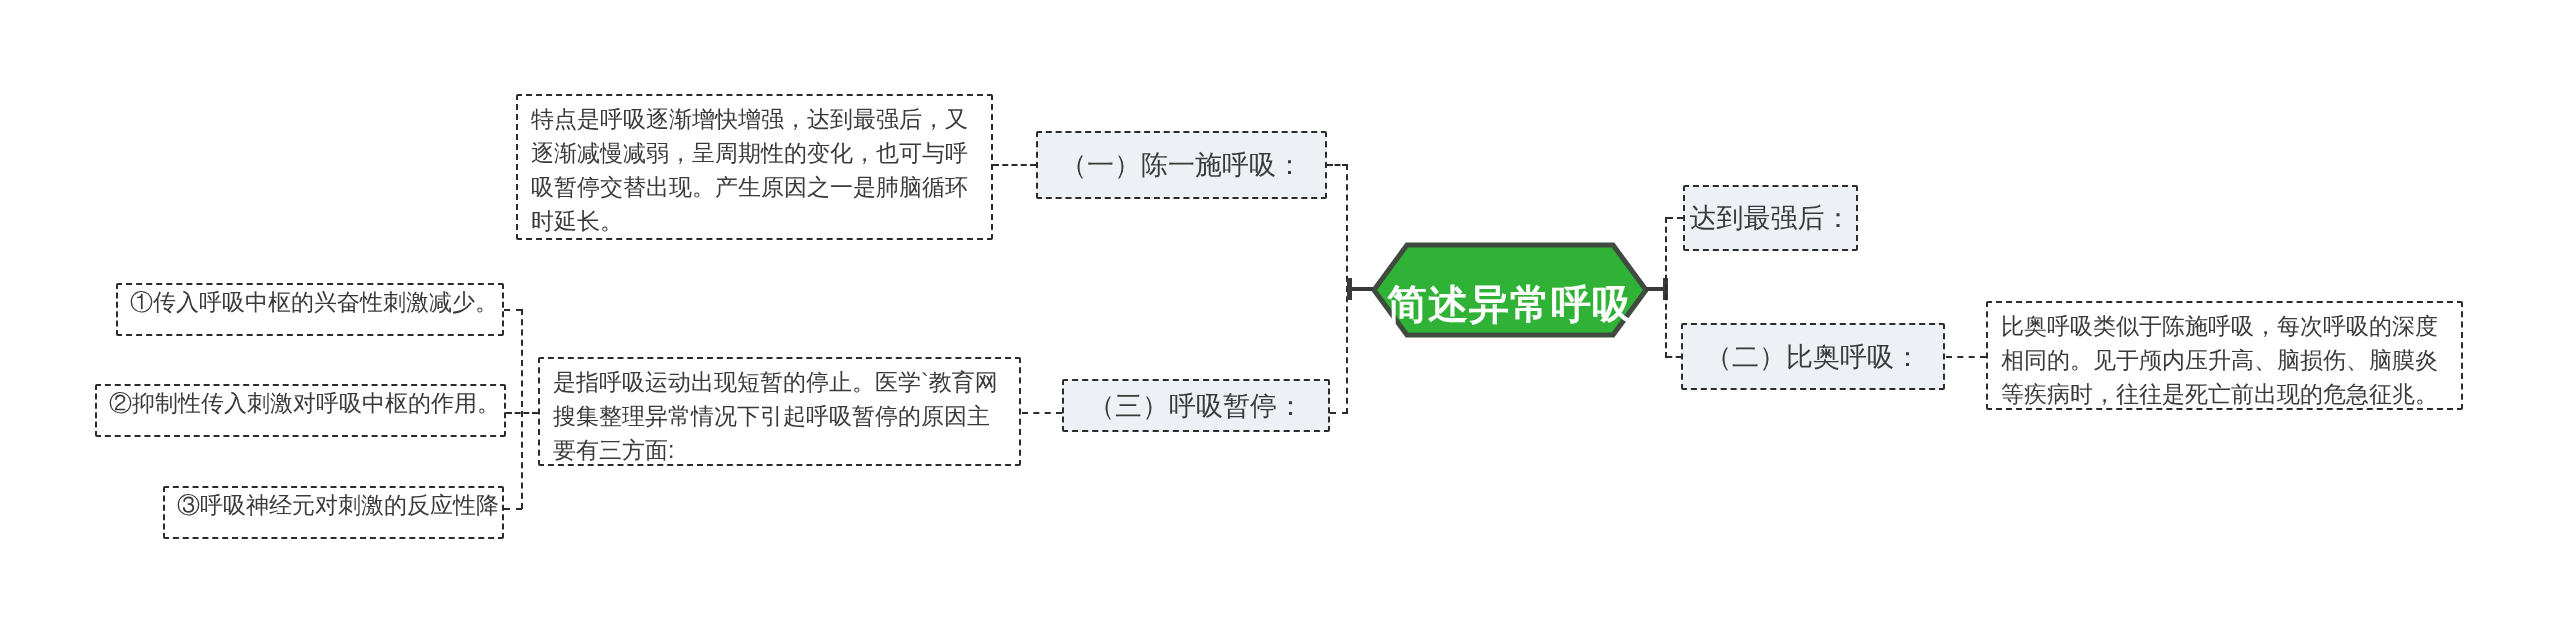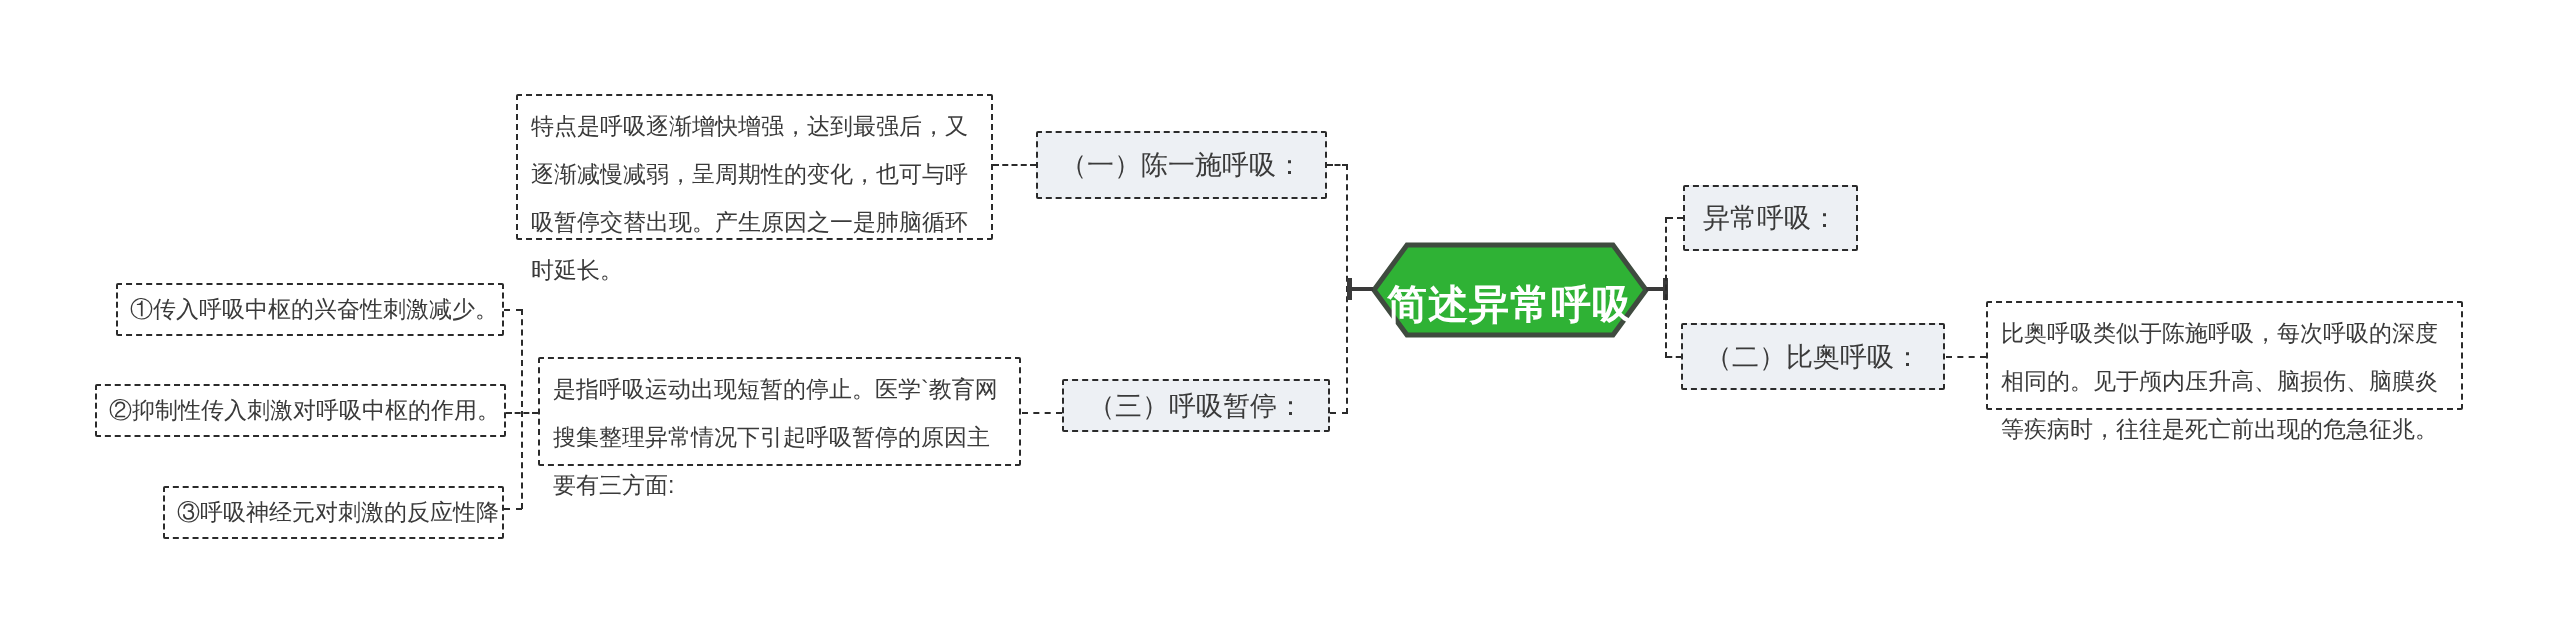--- a/index.html
+++ b/index.html
@@ -11,21 +11,21 @@
     color:#333;
     overflow:hidden;
   }
   
   .mbox{
     position:absolute;
     border:2px dashed #2b2b2b;
     box-sizing:border-box;
     background:#ffffff;
     font-size:23px;
-    line-height:48px;
+    line-height:34px;
     color:#3a3a3a;
     padding:6px 13px;
     border-radius:2px;
   }
   .mbox.label{
     background:#edf0f4;
     font-size:27px;
     display:flex;
     align-items:center;
     justify-content:center;
@@ -65,21 +65,21 @@
 
   <div class="mbox" style="left:516px;top:94px;width:477px;height:146px;">
     <span>特点是呼吸逐渐增快增强，达到最强后，又逐渐减慢减弱，呈周期性的变化，也可与呼吸暂停交替出现。产生原因之一是肺脑循环时延长。</span>
   </div>
 
   <div class="mbox label" style="left:1036px;top:131px;width:291px;height:68px;">
     <span>（一）陈一施呼吸：</span>
   </div>
 
   <div class="mbox label" style="left:1683px;top:185px;width:175px;height:66px;">
-    <span>异常呼吸：</span>
+    <span>达到最强后：</span>
   </div>
 
   <div class="mbox label" style="left:1681px;top:323px;width:264px;height:67px;">
     <span>（二）比奥呼吸：</span>
   </div>
 
   <div class="mbox" style="left:1986px;top:301px;width:477px;height:109px;">
     <span>比奥呼吸类似于陈施呼吸，每次呼吸的深度相同的。见于颅内压升高、脑损伤、脑膜炎等疾病时，往往是死亡前出现的危急征兆。</span>
   </div>
 

